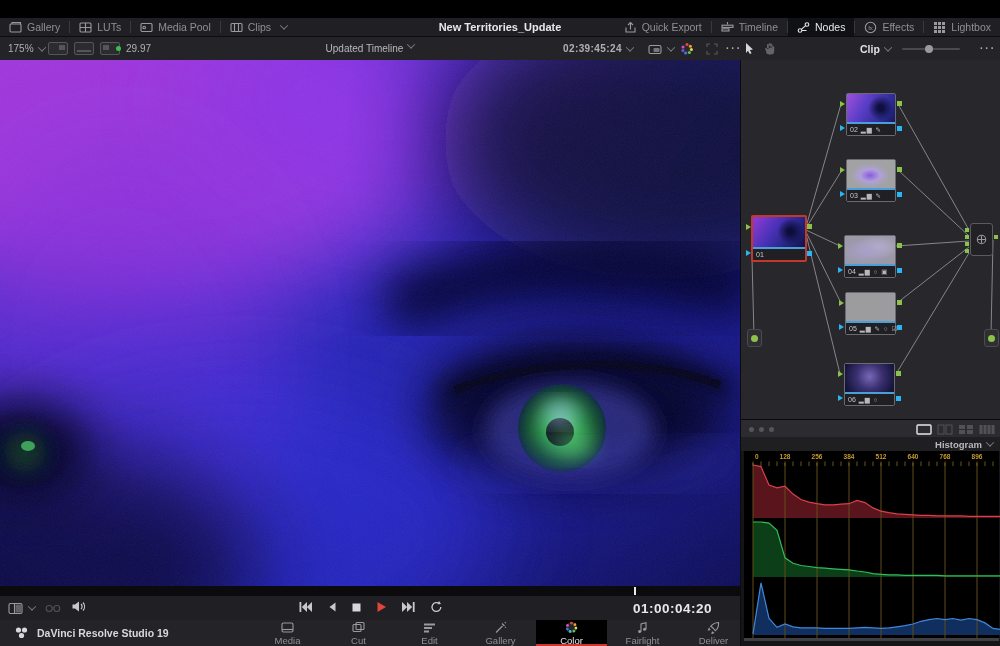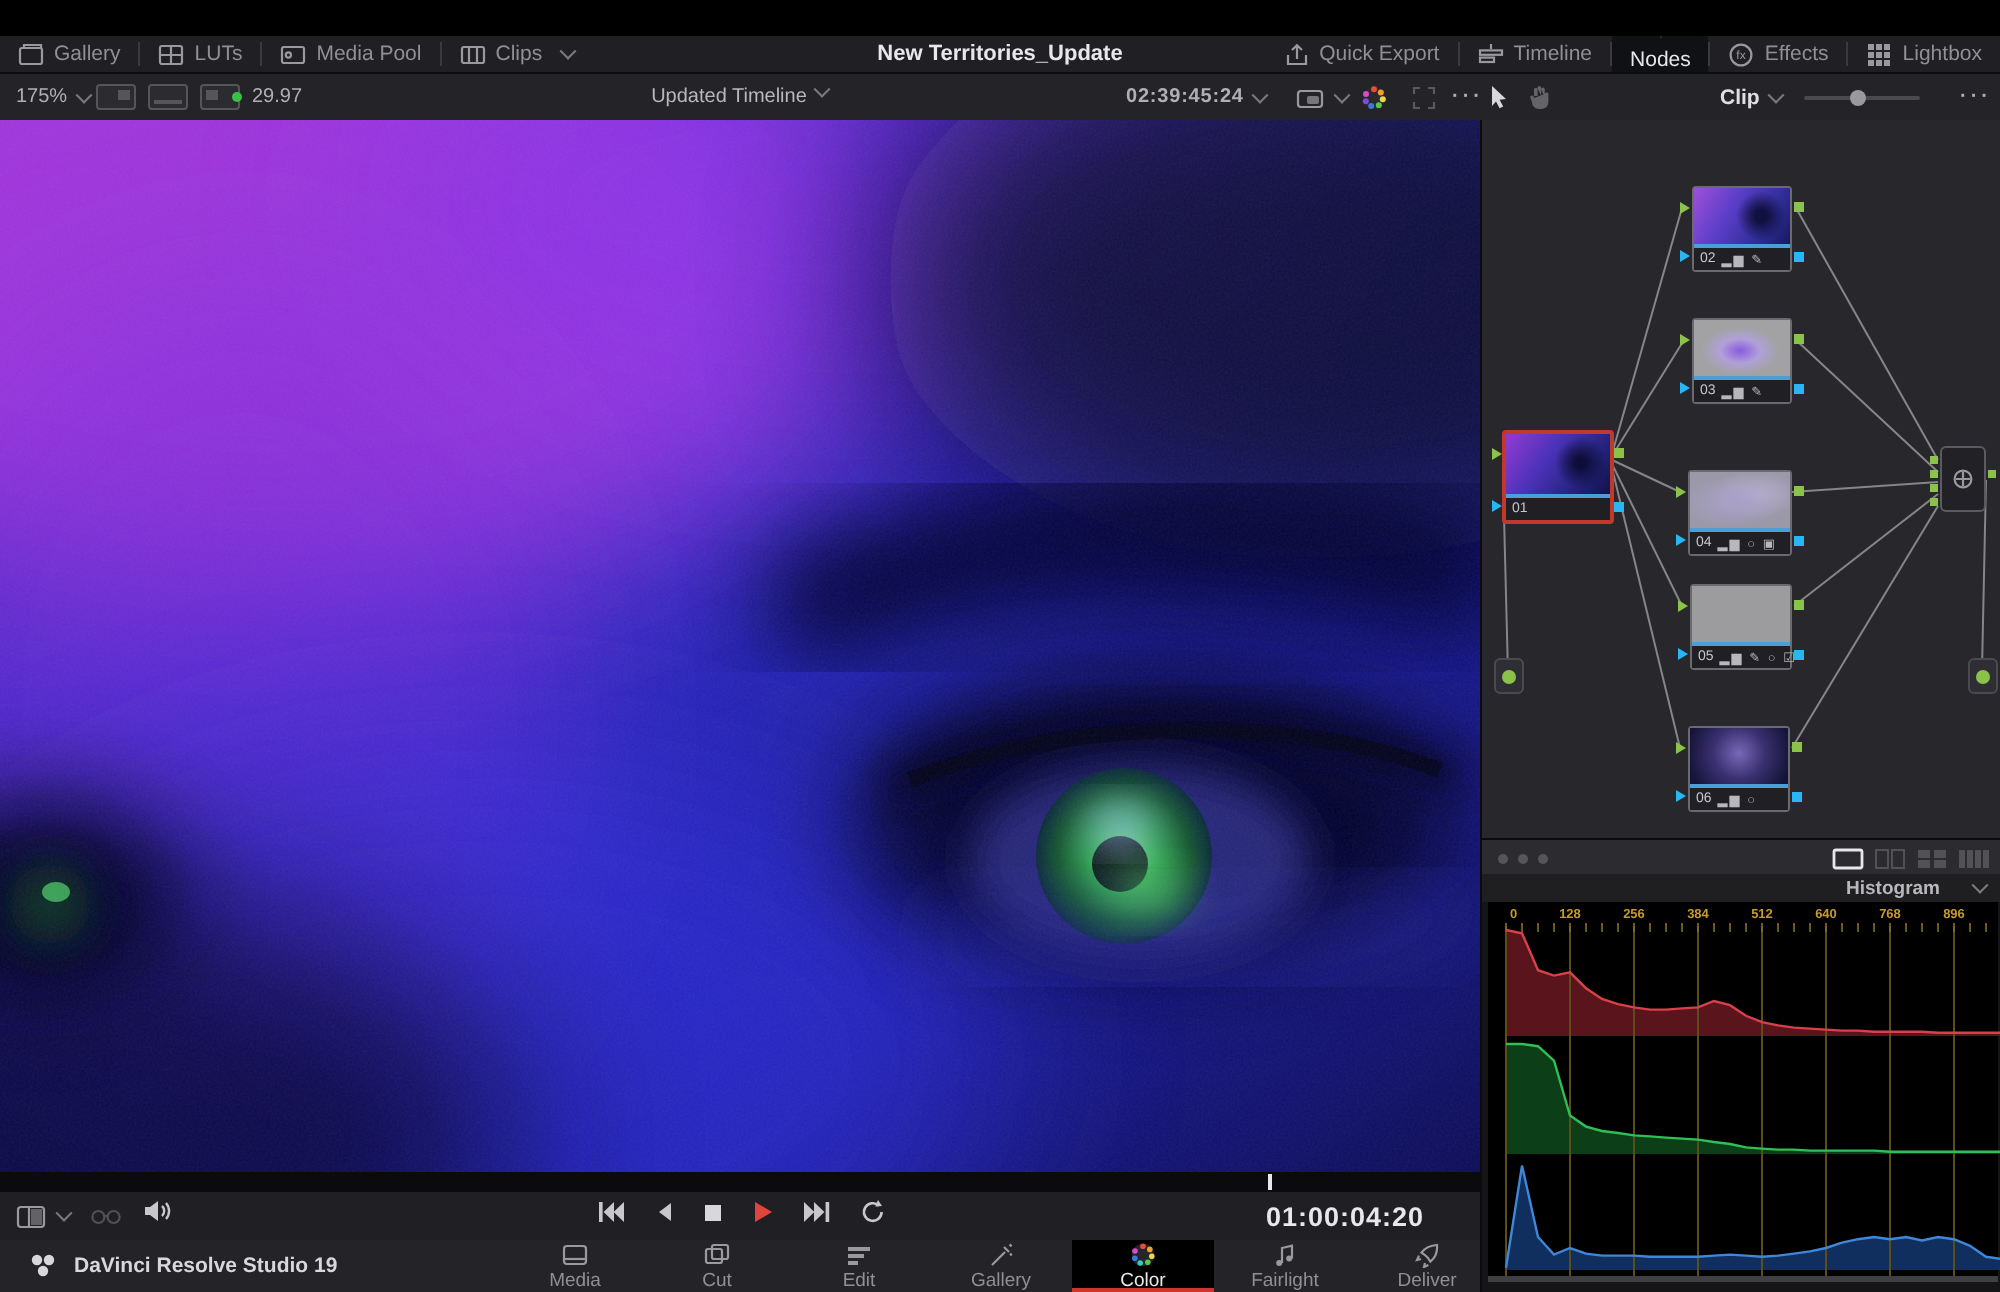--- a/index.html
+++ b/index.html
@@ -8,21 +8,21 @@
   .abs{position:absolute;}
 
   
   .titlebar{left:0;top:0;width:1000px;height:18px;background:#000;}
   .row1{left:0;top:18px;width:1000px;height:18px;background:#202024;border-bottom:1px solid #0c0c0e;
         display:flex;align-items:center;gap:40px;}
   .row2{left:0;top:37px;width:1000px;height:23px;background:#242428;border-bottom:1px solid #0c0c0e;}
   .tb-group{display:flex;align-items:center;height:100%;}
   .tb-btn{display:flex;align-items:center;gap:5px;padding:0 9px;height:100%;font-size:10.5px;color:#8f8f94;cursor:default;}
   .tb-btn .lbl{white-space:nowrap;}
-  .tb-btn.active{background:#101114;color:#e8e8ea;flex-direction:column;}
+  .tb-btn.active{background:#101114;color:#e8e8ea;}
   .tb-btn.active svg{stroke:#e8e8ea;}
   .tb-sep{width:1px;height:12px;background:#3a3a3e;}
   .proj-title{position:absolute;left:0;right:0;top:0;height:18px;display:flex;align-items:center;justify-content:center;
         font-size:11px;font-weight:bold;color:#e8e8ea;pointer-events:none;}
   svg.ic{stroke:#9a9a9e;stroke-width:1.1;fill:none;display:block;}
   .chev{display:inline-block;width:5px;height:5px;border-right:1.4px solid #7a7a7e;border-bottom:1.4px solid #7a7a7e;
         transform:rotate(45deg) translate(-1px,-1px);margin-left:5px;}
   .row2 .item{position:absolute;top:0;height:23px;display:flex;align-items:center;font-size:10px;color:#b0b0b4;}
   .viewbtn{width:18px;height:11px;border:1px solid #55555a;border-radius:2px;background:#2c2c30;margin-right:6px;position:relative;}
   .viewbtn i{position:absolute;background:#55555a;}
@@ -89,21 +89,21 @@
 
   
   .scopesbar{position:absolute;left:0;top:359px;width:260px;height:18px;background:#2b2b30;border-top:1px solid #0b0b0d;
         display:flex;align-items:center;}
   .scopesbar .title{position:absolute;left:0;right:0;text-align:center;font-size:10px;font-weight:bold;color:#c8c8cc;}
   .scopedots{display:flex;gap:5px;margin-left:8px;}
   .scopedots i{width:5px;height:5px;border-radius:50%;background:#55555a;}
   .scopelayouts{position:absolute;right:6px;display:flex;gap:5px;align-items:center;}
   .histhead{position:absolute;left:0;top:377px;width:260px;height:14px;background:#1f1f22;
         display:flex;align-items:center;justify-content:flex-end;padding-right:8px;box-sizing:border-box;
-        font-size:9.5px;font-weight:bold;color:#b8b8bc;gap:12px;}
+        font-size:9.5px;font-weight:bold;color:#b8b8bc;}
   .histwrap{position:absolute;left:0;top:391px;width:260px;height:195px;background:#151518;}
 </style>
 </head>
 <body>
 
 <div class="app">
 
   <div class="abs titlebar"></div>
 
   <div class="abs row1">

